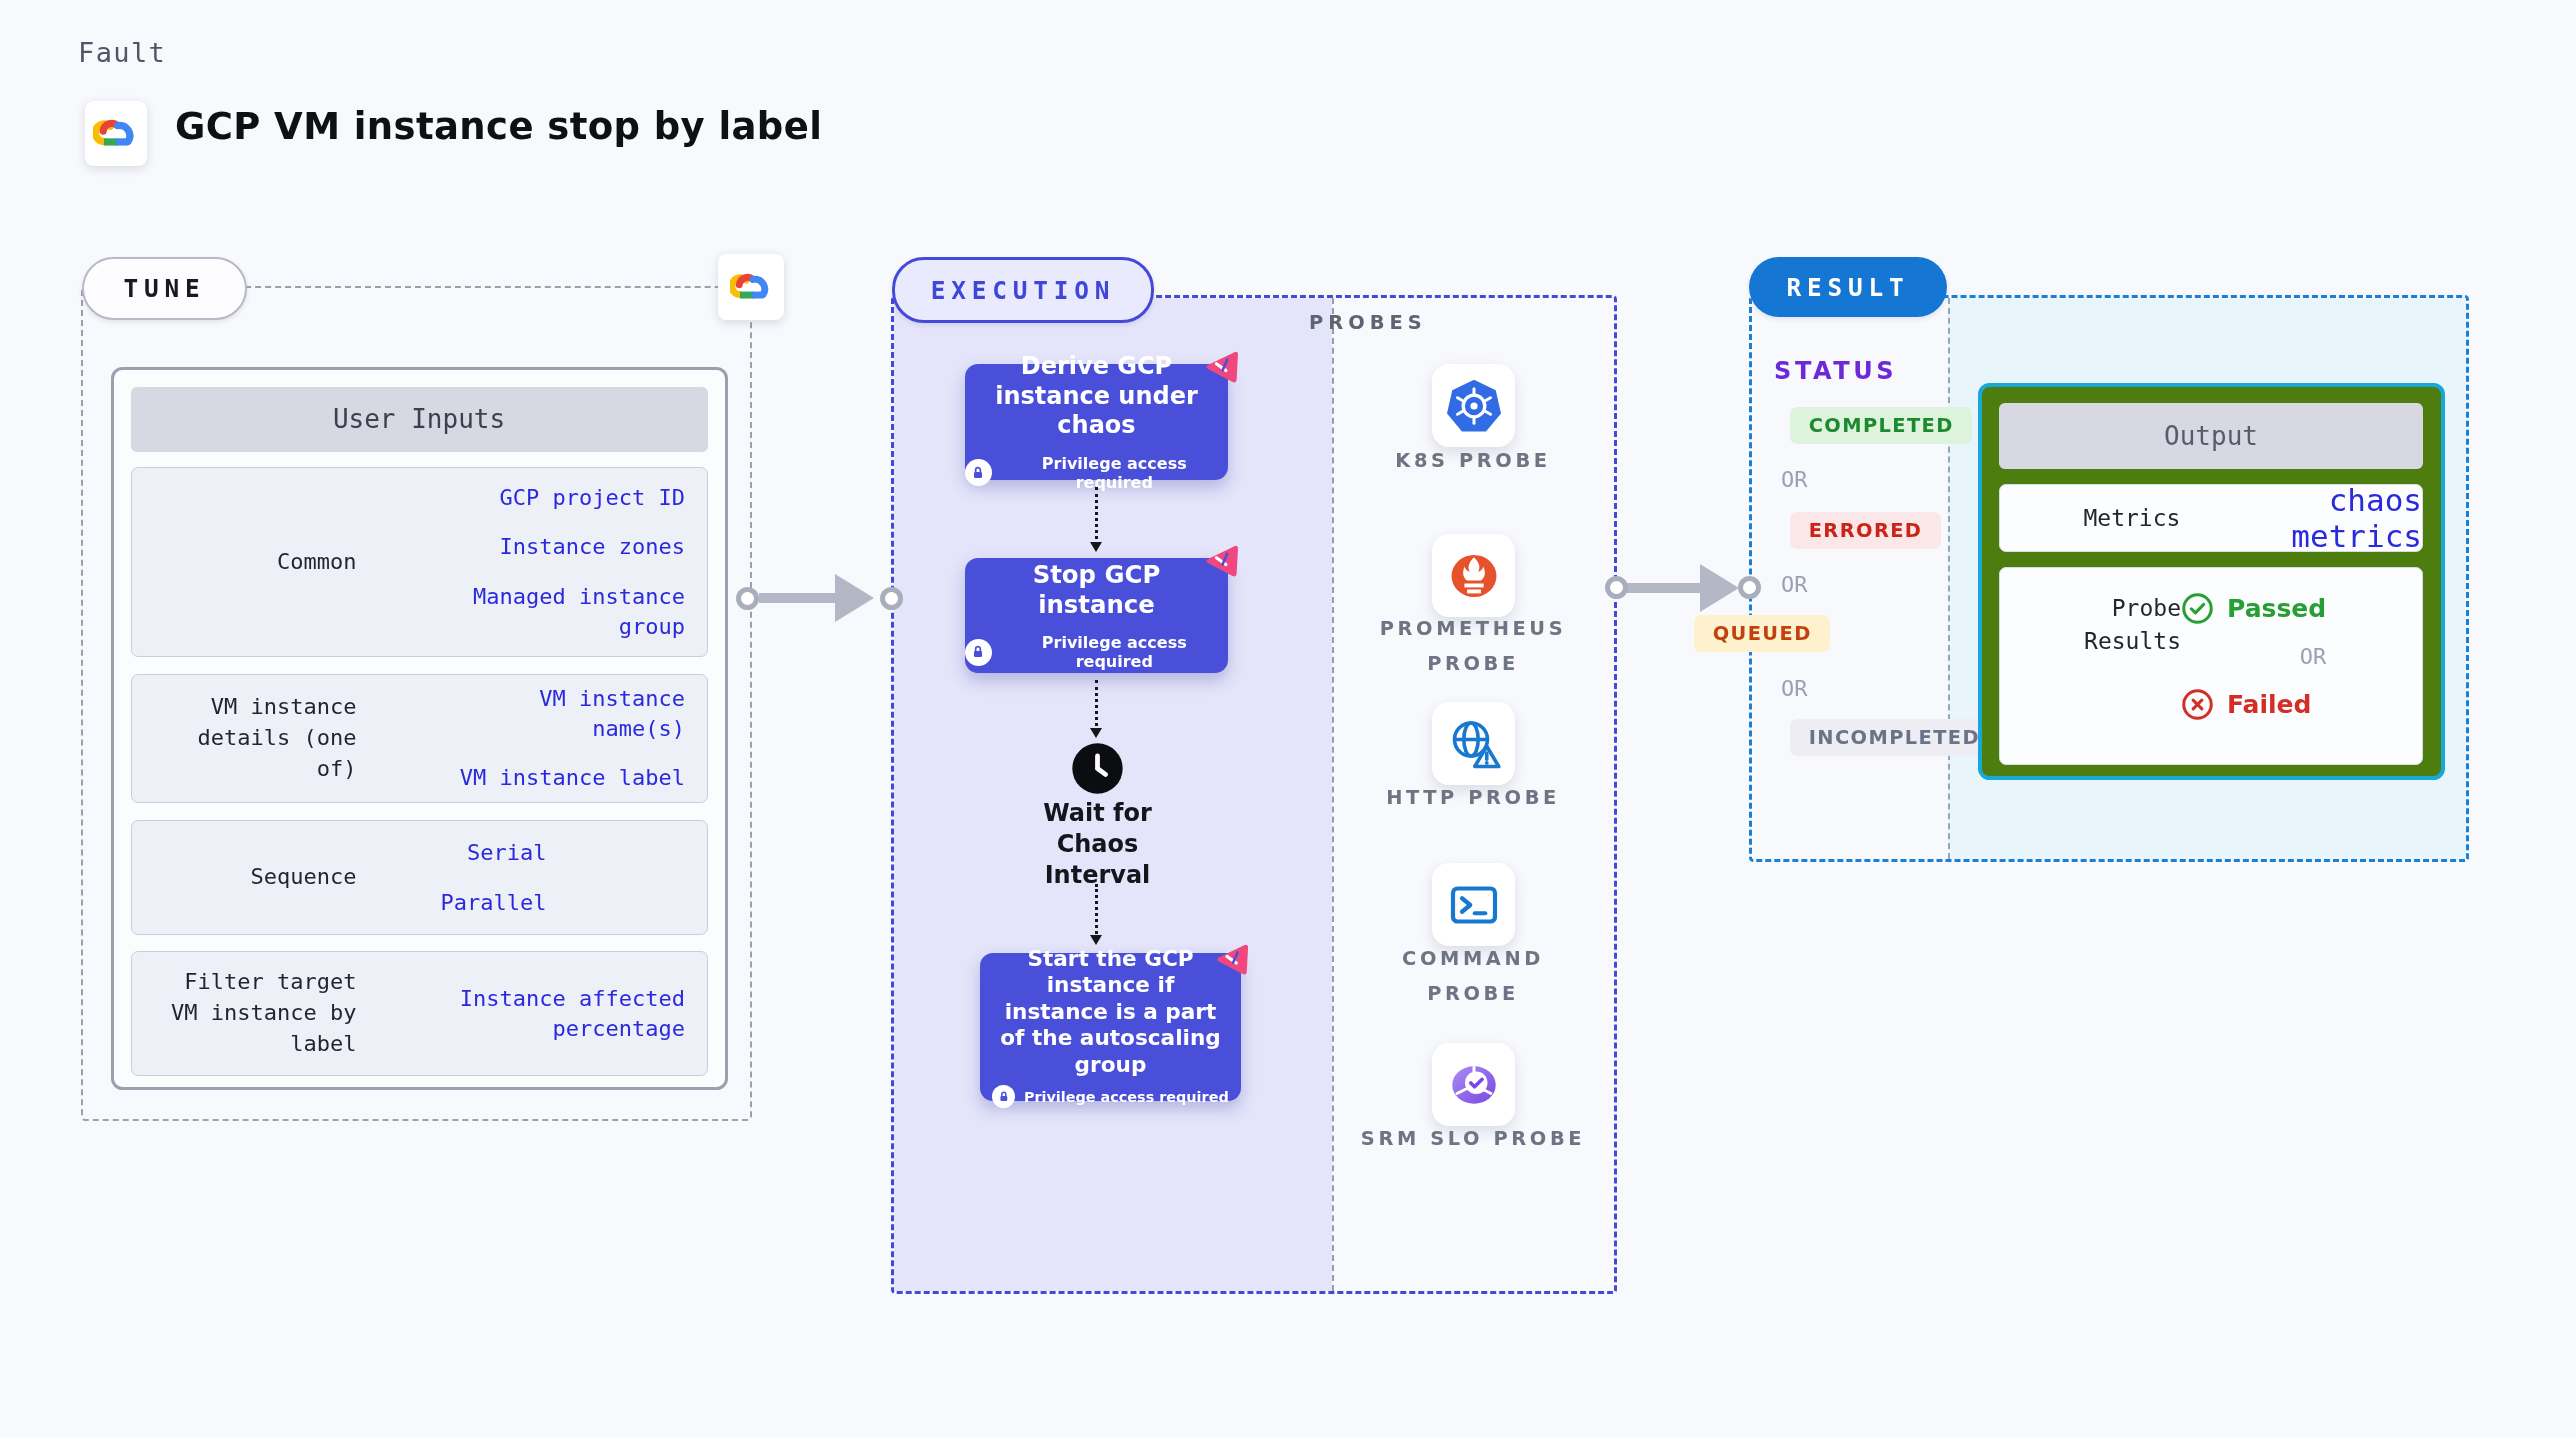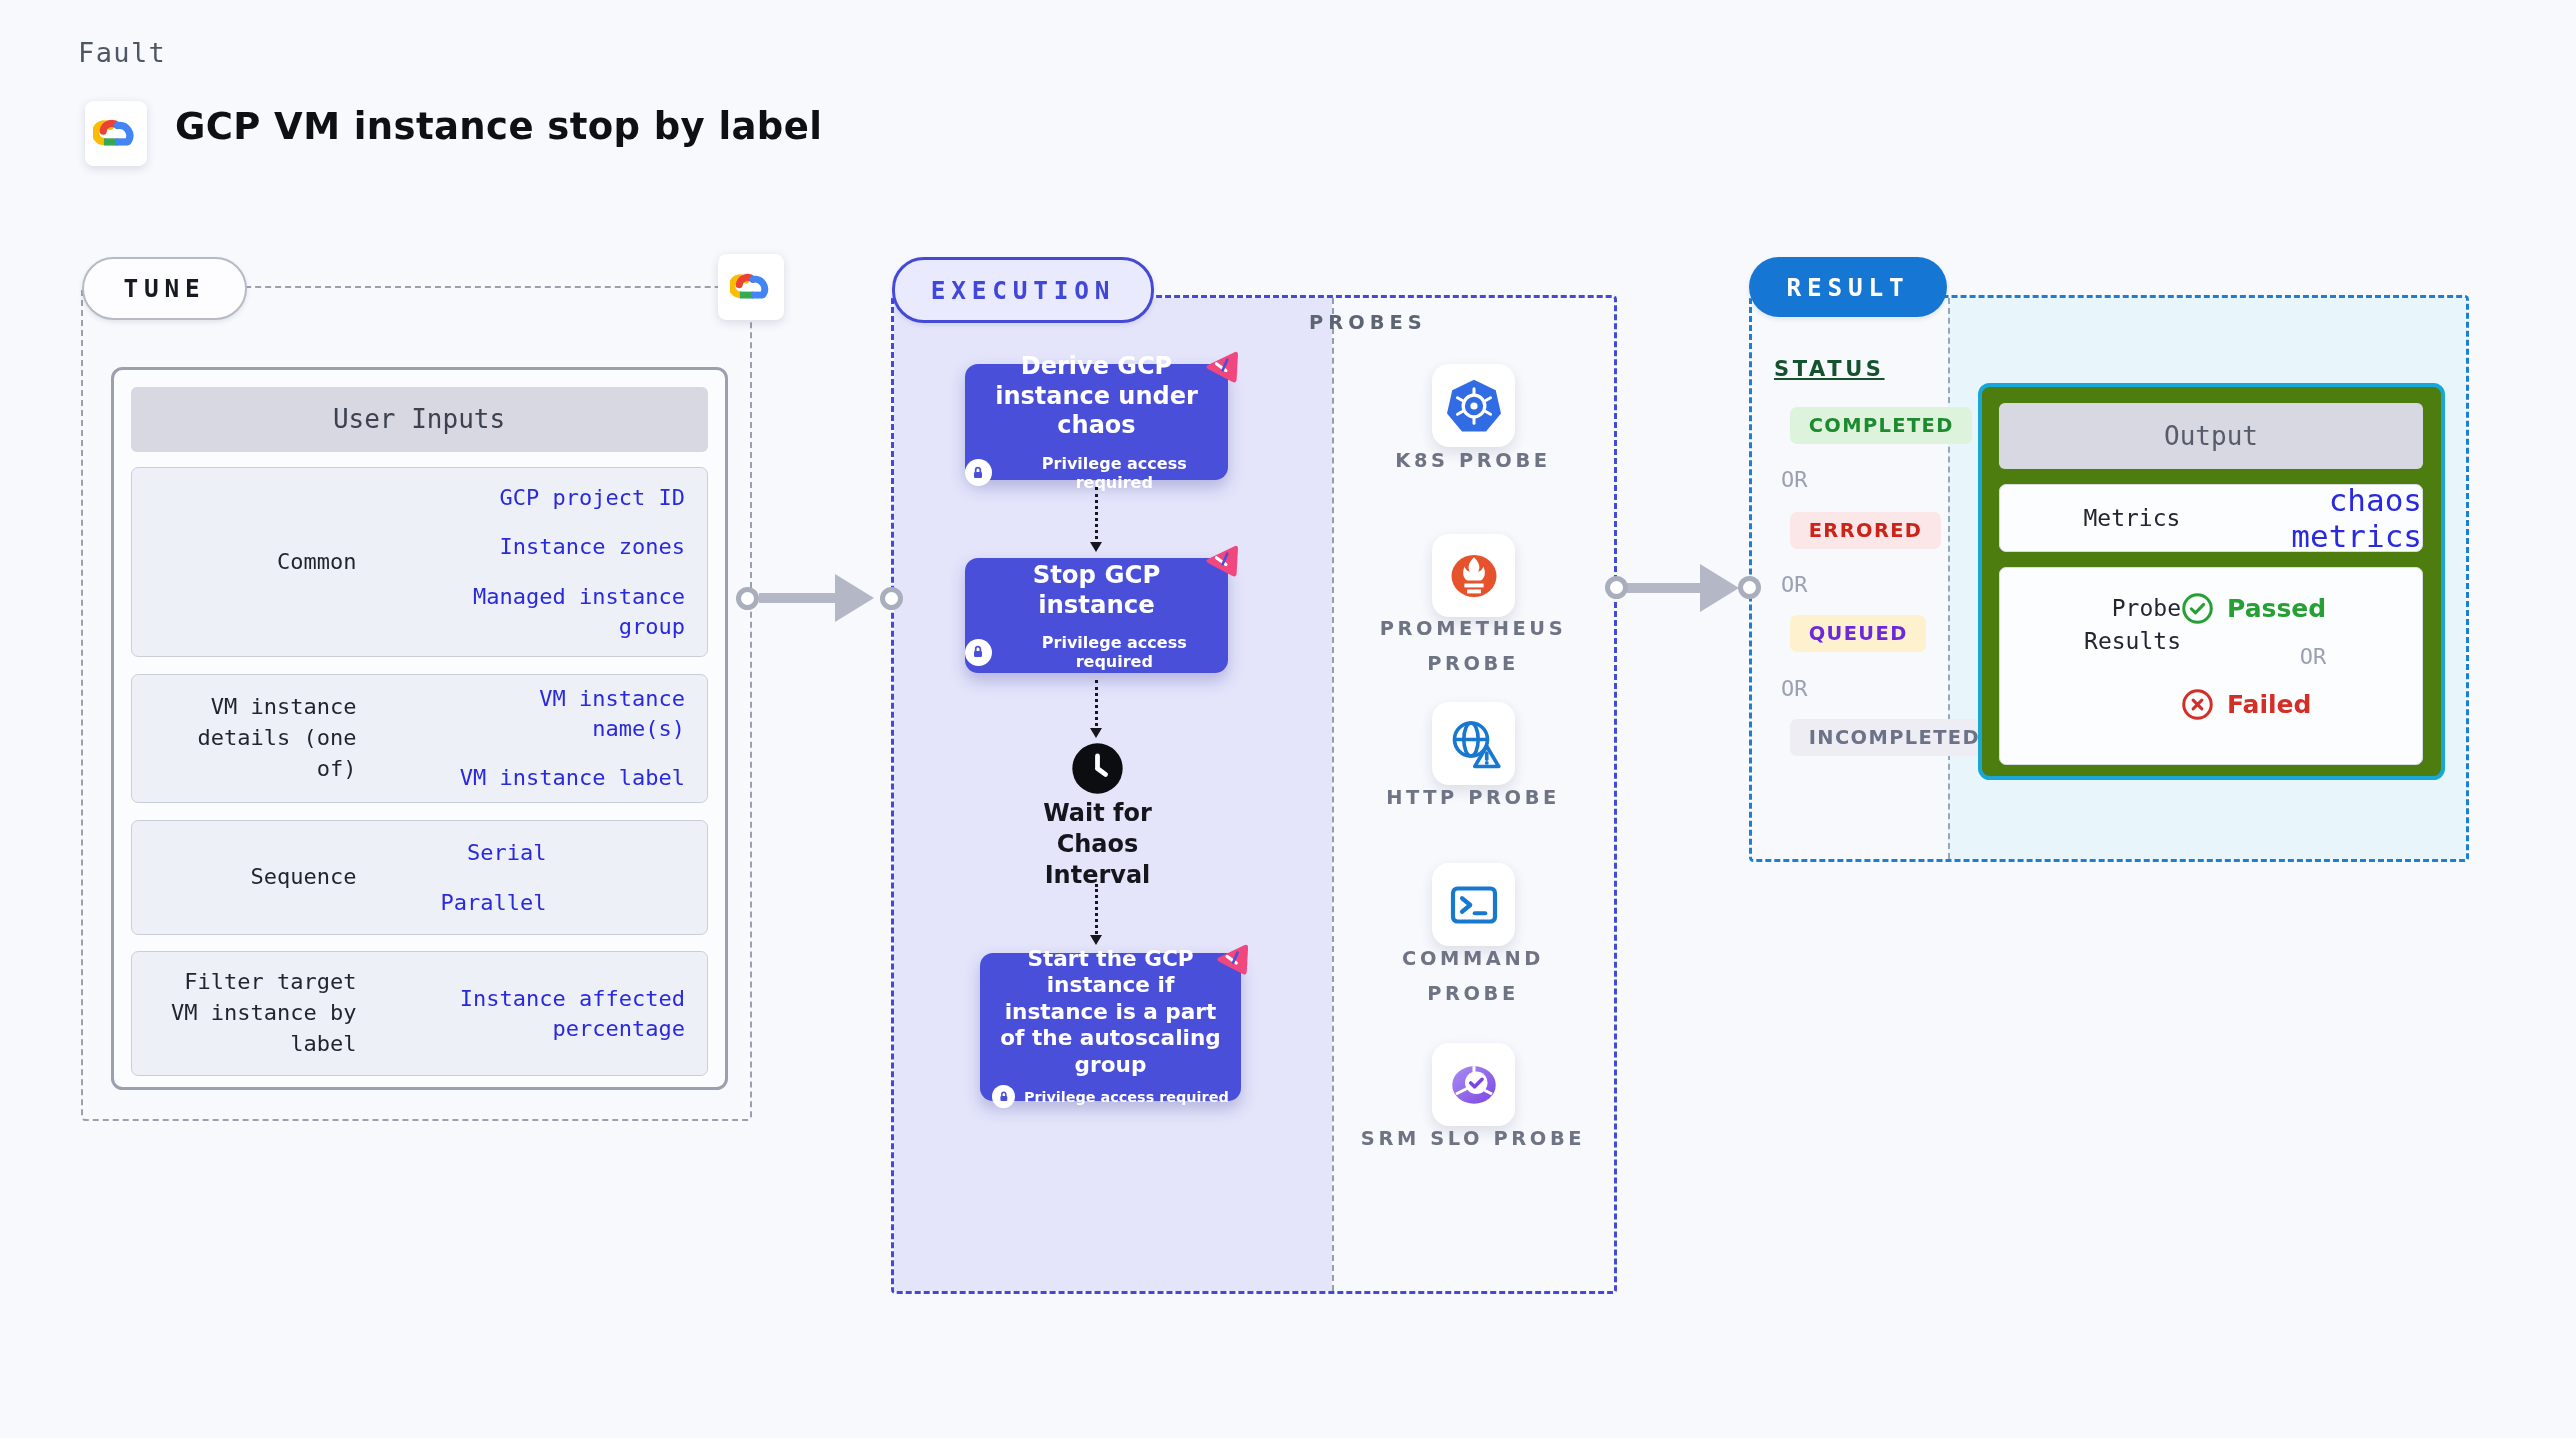--- a/index.html
+++ b/index.html
@@ -62,21 +62,21 @@
   .clock-wrap{display:flex;align-items:center;justify-content:center;}
   .wait-text{font-size:24px;font-weight:bold;color:#14161c;text-align:center;line-height:1.3;}
 
   
   .probes-heading{font-size:19.4px;font-weight:bold;letter-spacing:5px;color:#5d6472;}
   .probe-card{width:83px;height:83px;background:#fff;border-radius:17px;box-shadow:0 5.8px 13px rgba(25,35,70,.12);
               display:flex;align-items:center;justify-content:center;}
   .probe-label{width:230px;text-align:center;font-size:19.4px;font-weight:bold;letter-spacing:3.6px;color:#6e7484;line-height:1.8;}
 
   
-  .status-heading{font-size:21px;font-weight:bold;letter-spacing:3.6px;color:#14532d;text-decoration:underline;}
+  .status-heading{font-size:24px;font-weight:bold;letter-spacing:3.6px;color:#6d28d9;}
   .chip{display:inline-flex;align-items:center;border-radius:7.2px;padding:7.2px 18.7px;
         font-size:19.4px;font-weight:bold;letter-spacing:1.4px;font-family:"DejaVu Sans","Liberation Sans",sans-serif;}
   .or{font-size:22px;color:#9aa1b4;}
 
   
   .out-card{left:1978px;top:383px;width:467px;height:397px;background:#4d7c0f;border:4.3px solid #18a8d8;
             border-radius:11.5px;box-sizing:border-box;}
   .out-header{position:absolute;left:17px;top:16px;width:424px;height:66px;background:#d7d8e2;border-radius:5.8px;
               display:flex;align-items:center;justify-content:center;font-size:26px;color:#565c6c;}
   .out-row{position:absolute;left:17px;width:424px;background:#fcfdff;border:1.4px solid #d9dce6;border-radius:7px;
@@ -319,21 +319,21 @@
     <div class="result-divider"></div>
   </div>
   <div class="abs pill result-pill">RESULT</div>
 
   <div class="abs status-heading sans" style="left:1774px;top:357px;">STATUS</div>
 
   <div class="abs chip" style="left: 1790px; top: 407px; background-color: rgb(221, 243, 220); color: rgb(28, 138, 46);">COMPLETED</div>
   <div class="abs or" style="left:1781px;top:467px;">OR</div>
   <div class="abs chip" style="left: 1790px; top: 512px; background-color: rgb(251, 231, 231); color: rgb(203, 35, 24);">ERRORED</div>
   <div class="abs or" style="left:1781px;top:572px;">OR</div>
-  <div class="abs chip" style="left: 1790px; top: 615px; background-color: rgb(253, 242, 205); color: #6d28d9;">QUEUED</div>
+  <div class="abs chip" style="left: 1694px; top: 615px; background-color: rgb(253, 242, 205); color: #c2410c;">QUEUED</div>
   <div class="abs or" style="left:1781px;top:676px;">OR</div>
   <div class="abs chip" style="left: 1790px; top: 719px; background-color: rgb(237, 237, 243); color: rgb(108, 115, 137);">INCOMPLETED</div>
 
   <div class="abs out-card">
     <div class="out-header">Output</div>
 
     <div class="out-row" style="top:97px;height:68px;display:flex;align-items:center;padding-left:30px;">
       <div class="out-label" style="width:151px;">Metrics</div>
       <a class="ui-link" style="font-size:31px;">chaos metrics</a>
     </div>

